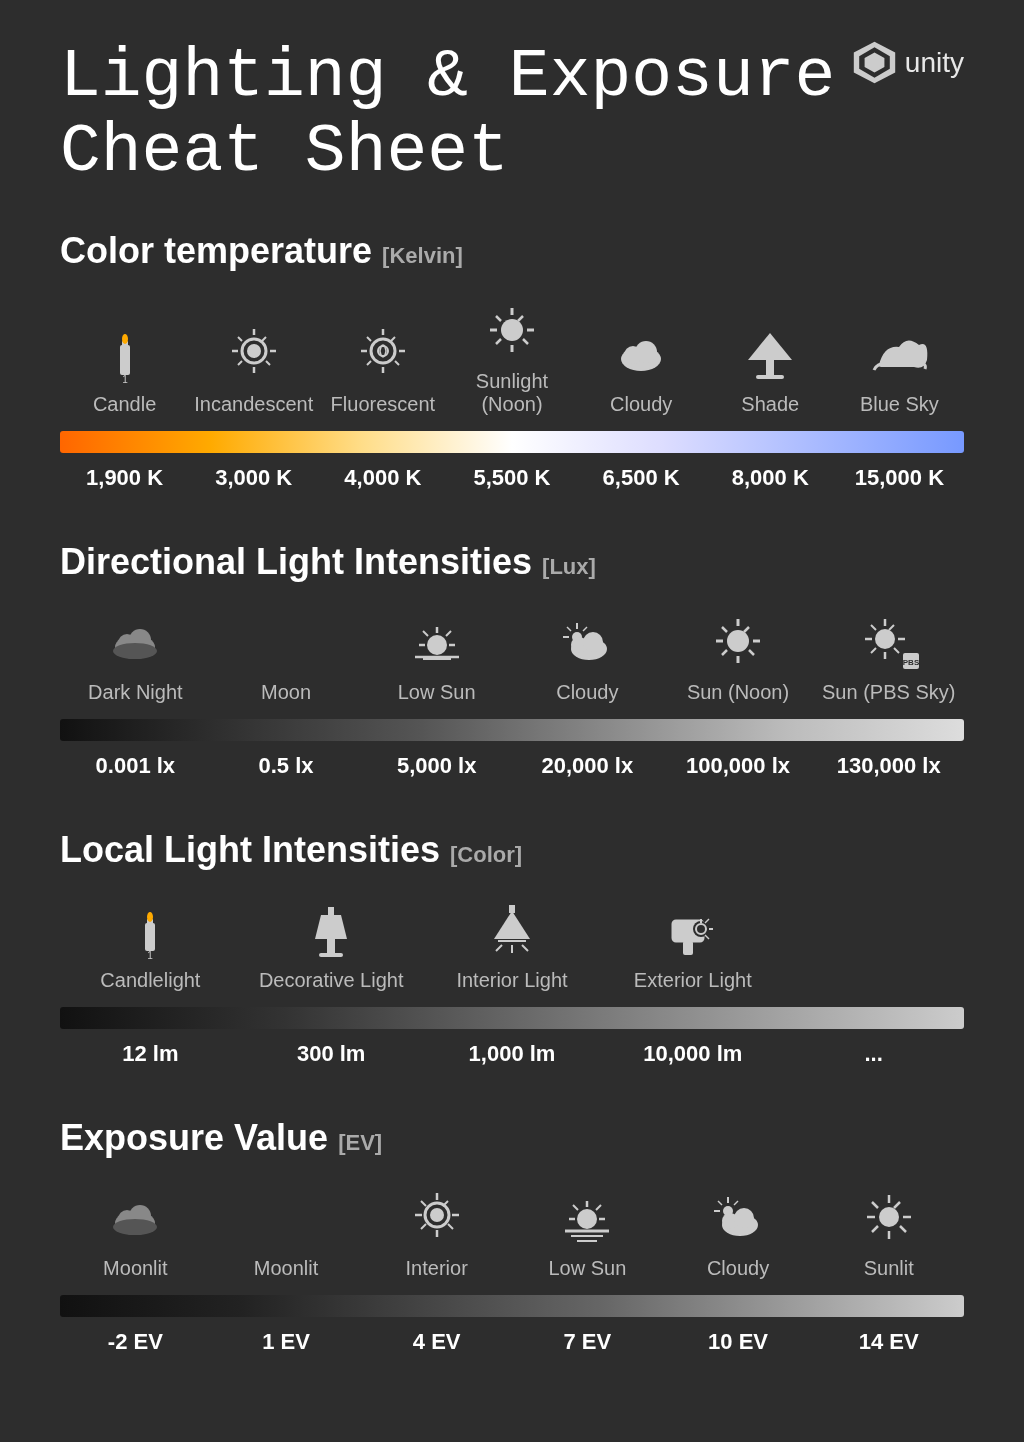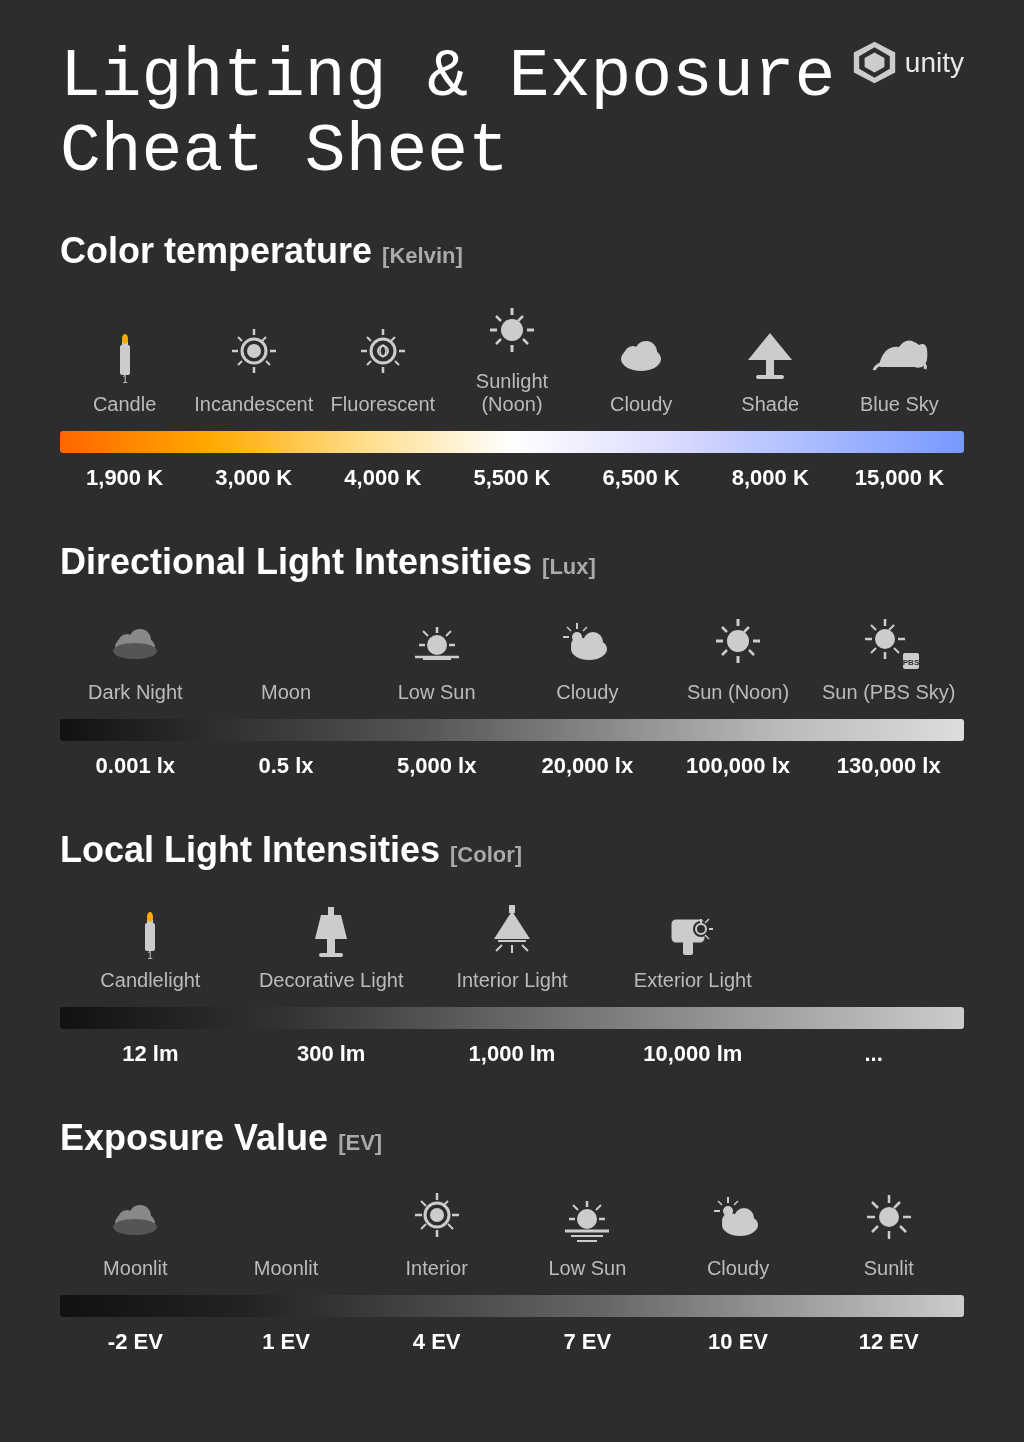--- a/index.html
+++ b/index.html
@@ -548,16 +548,16 @@
     <div class="icon-item">
       <span class="value-text">4 EV</span>
     </div>
     <div class="icon-item">
       <span class="value-text">7 EV</span>
     </div>
     <div class="icon-item">
       <span class="value-text">10 EV</span>
     </div>
     <div class="icon-item">
-      <span class="value-text">12 EV</span>
+      <span class="value-text">14 EV</span>
     </div>
   </div>
 </div>
 
 </body></html>

